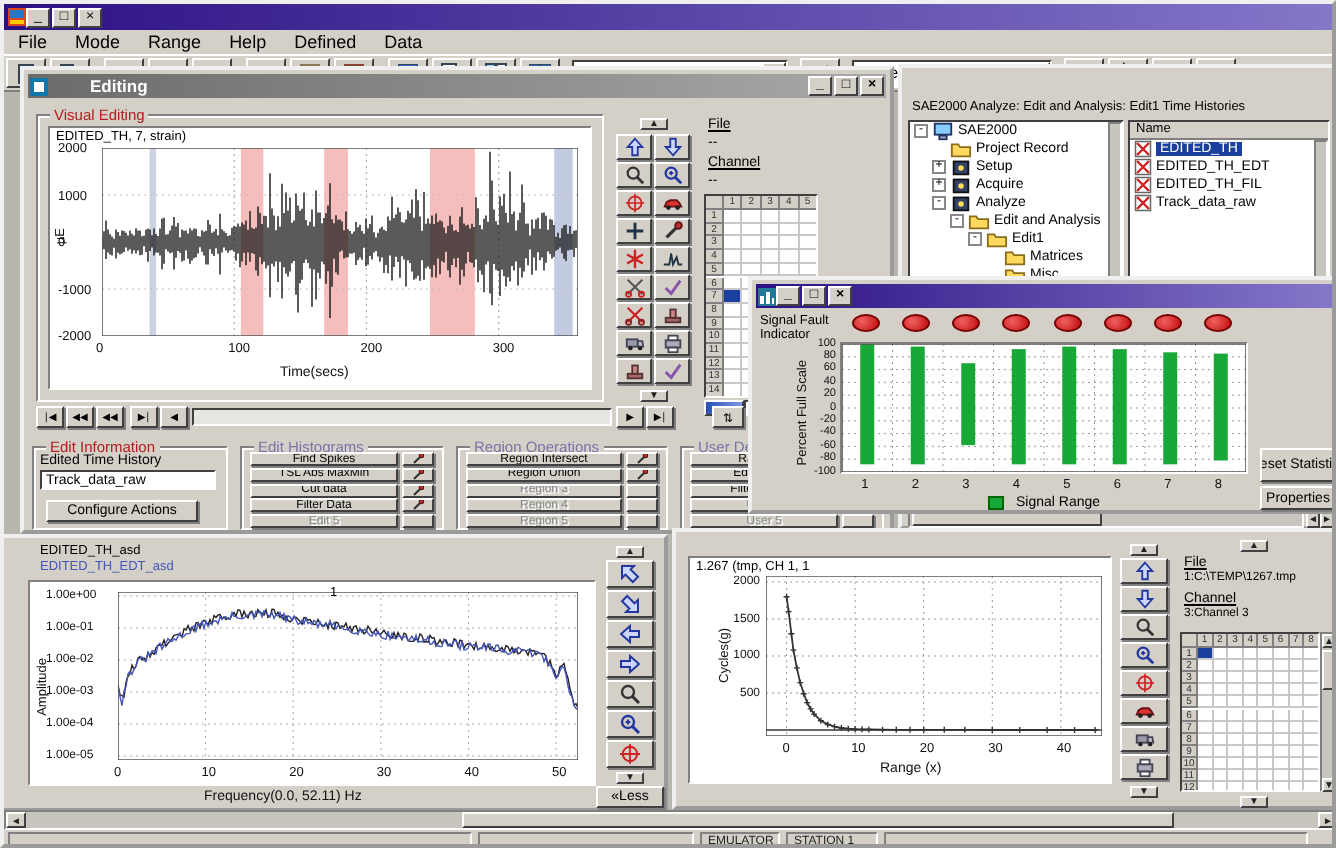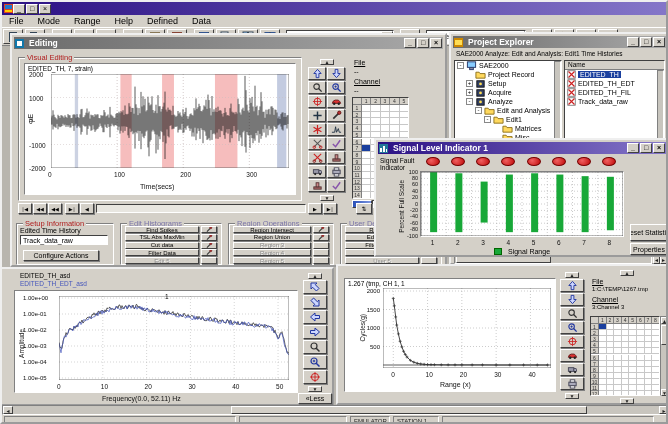--- a/index.html
+++ b/index.html
@@ -16,21 +16,21 @@
 .tbtn{width:20px;height:15px;margin:0 1px;background:#d4d0c8;border:1px solid;border-color:#fff #404040 #404040 #fff;display:flex;align-items:center;justify-content:center;}
 .tsep{width:5px;height:15px;}
 .combo{height:14px;background:#fff;border:1px solid;border-color:#404040 #fff #fff #404040;display:flex;align-items:center;font-size:8px;}
 .combo .val{flex:1;padding-left:3px;white-space:nowrap;overflow:hidden;}
 .combo .drop{width:12px;height:12px;background:#d4d0c8;border:1px solid;border-color:#fff #404040 #404040 #fff;font-size:6px;text-align:center;line-height:11px;}
 .mdi{position:absolute;left:0;top:44px;width:668px;height:360px;background:#b8b5ae;}
 .win{position:absolute;background:#d4d0c8;border:2px outset #efefef;}
 .wtitle{position:absolute;left:2px;top:2px;right:2px;height:12px;display:flex;align-items:center;padding:0 1px;color:#fff;font-size:8.5px;font-weight:bold;}
 .wtitle.inactive{background:linear-gradient(90deg,#6b6b6b,#a9a9a9);}
 .wtitle.active{background:linear-gradient(90deg,#2c1184,#8577c9);}
-.wtitle .t{flex:1;margin-left:5px;white-space:nowrap;overflow:hidden;}
+.wtitle .t{flex:1;margin-left:21px;white-space:nowrap;overflow:hidden;}
 .wicon{width:9px;height:9px;flex:0 0 9px;}
 .group{position:absolute;border:1px solid;border-color:#808080 #fff #fff #808080;box-shadow:1px 1px 0 #fff inset;}
 .glabel{position:absolute;top:-5px;left:6px;background:#d4d0c8;padding:0 2px;font-size:7.5px;}
 .red{color:#b02020;}
 .purp{color:#7a74a8;}
 .plot{position:absolute;background:#fff;border:1px solid;border-color:#808080 #fff #fff #808080;}
 .tick{position:absolute;font-size:6.5px;color:#111;white-space:nowrap;}
 .axlabel{position:absolute;font-size:7px;color:#111;white-space:nowrap;}
 .vlabel{position:absolute;font-size:6.5px;color:#111;writing-mode:vertical-rl;transform:rotate(180deg);}
 .btn{background:#d4d0c8;border:1px solid;border-color:#fff #404040 #404040 #fff;box-shadow:1px 1px 0 #808080;font-size:7px;display:flex;align-items:center;justify-content:center;color:#000;white-space:nowrap;overflow:hidden;}
@@ -475,21 +475,21 @@
           <div class="btn" style="position: absolute; left: 32px; top: 0px; width: 14px; height: 11px; font-size: 5px;">◀◀</div>
           <div class="btn" style="position: absolute; left: 49px; top: 0px; width: 14px; height: 11px; font-size: 5px;">▶∣</div>
           <div class="btn" style="position: absolute; left: 64px; top: 0px; width: 14px; height: 11px; font-size: 5px;">◀</div>
           <div class="btn" style="position: absolute; left: 292px; top: 0px; width: 14px; height: 11px; font-size: 5px;">▶</div>
           <div class="btn" style="position: absolute; left: 307px; top: 0px; width: 14px; height: 11px; font-size: 5px;">▶∣</div>
           <div class="sunk" style="position: absolute; left: 80px; top: 1px; width: 210px; height: 9px; background: rgb(232, 230, 224);"></div>
           <div class="btn" style="position: absolute; left: 340px; top: 0px; width: 16px; height: 11px; font-size: 6px;">⇅</div>
           <div class="btn" style="position: absolute; left: 358px; top: 0px; width: 16px; height: 11px; font-size: 6px;">◀◀</div>
         </div>
       <div class="group" style="left:4px;top:188px;width:98px;height:42px">
-        <span class="glabel red">Setup Information</span>
+        <span class="glabel red">Edit Information</span>
         <div class="lbl" style="left:3px;top:3px">Edited Time History</div>
         <div class="field abs" style="left:3px;top:11px;width:88px;height:10px">Track_data_raw</div>
         <div class="btn abs" style="left:6px;top:26px;width:76px;height:11px">Configure Actions</div>
       </div>
       <div id="op-groups">
           <div class="group" style="left: 108px; top: 188px; width: 102px; height: 42px;">
             <span class="glabel purp">Edit Histograms</span>
             <div class="btn" style="position: absolute; left: 4px; top: 2px; width: 74px; height: 7px; font-size: 6px;">Find Spikes</div>
             <div class="btn" style="position: absolute; left: 80px; top: 2px; width: 16px; height: 7px;">
               <svg width="8" height="7" viewBox="0 0 12 12">
@@ -569,34 +569,20 @@
             </div>
             <div class="btn dis" style="position: absolute; left: 4px; top: 25.4px; width: 74px; height: 7px; font-size: 6px;">User 4</div>
             <div class="btn dis" style="position: absolute; left: 80px; top: 25.4px; width: 16px; height: 7px;"></div>
             <div class="btn dis" style="position: absolute; left: 4px; top: 33.2px; width: 74px; height: 7px; font-size: 6px;">User 5</div>
             <div class="btn dis" style="position: absolute; left: 80px; top: 33.2px; width: 16px; height: 7px;"></div>
           </div>
         </div>
     </div>
 
     <div class="win" id="win-pe" style="left:447px;top:-14px;width:221px;height:233px">
-      <div class="wtitle inactive">
-        <span class="wicon">
-            <svg width="9" height="9">
-              <rect width="9" height="9" fill="#c80"></rect>
-              <rect x="1" y="2" width="7" height="5" fill="#fd5"></rect>
-            </svg>
-          </span>
-        <span class="t">Project Explorer</span>
-        <span class="capbtns" id="pe-capbtns">
-            <span class="capbtn">_</span>
-            <span class="capbtn">□</span>
-            <span class="capbtn">×</span>
-          </span>
-      </div>
       <div class="lbl" style="left:5px;top:16px;font-size:6.5px">SAE2000 Analyze: Edit and Analysis: Edit1 Time Histories</div>
       <div class="tree" id="pe-tree" style="left:3px;top:26px;width:108px;height:192px">
           <div class="titem" style="padding-left: 2px;">
             <span class="pm">-</span>
             <span style="margin-right: 2px;">
               <svg width="11" height="11" viewBox="0 0 12 12">
                 <rect x="1.5" y="2" width="9" height="6" fill="#8cf" stroke="#236"></rect>
                 <rect x="4" y="8.5" width="4" height="2" fill="#aab" stroke="#236"></rect>
               </svg>
             </span>
@@ -766,21 +752,20 @@
     <div class="win" id="win-sig" style="left:372px;top:92px;width:296px;height:119px;z-index:5">
       <div class="wtitle active">
         <span class="wicon">
             <svg width="9" height="9">
               <rect width="9" height="9" fill="#279"></rect>
               <rect x="1" y="4" width="2" height="4" fill="#fff"></rect>
               <rect x="4" y="2" width="2" height="6" fill="#fff"></rect>
               <rect x="7" y="5" width="1" height="3" fill="#fff"></rect>
             </svg>
           </span>
-        <span class="t">Signal Level Indicator 1</span>
         <span class="capbtns" id="sig-capbtns">
             <span class="capbtn">_</span>
             <span class="capbtn">□</span>
             <span class="capbtn">×</span>
           </span>
       </div>
       <div class="lbl" style="left:4px;top:17px;font-size:6.5px">Signal Fault</div>
       <div class="lbl" style="left:4px;top:24px;font-size:6.5px">Indicator</div>
       <div id="ovals">
           <div class="oval" style="left: 49.625px; top: 17px;"></div>

